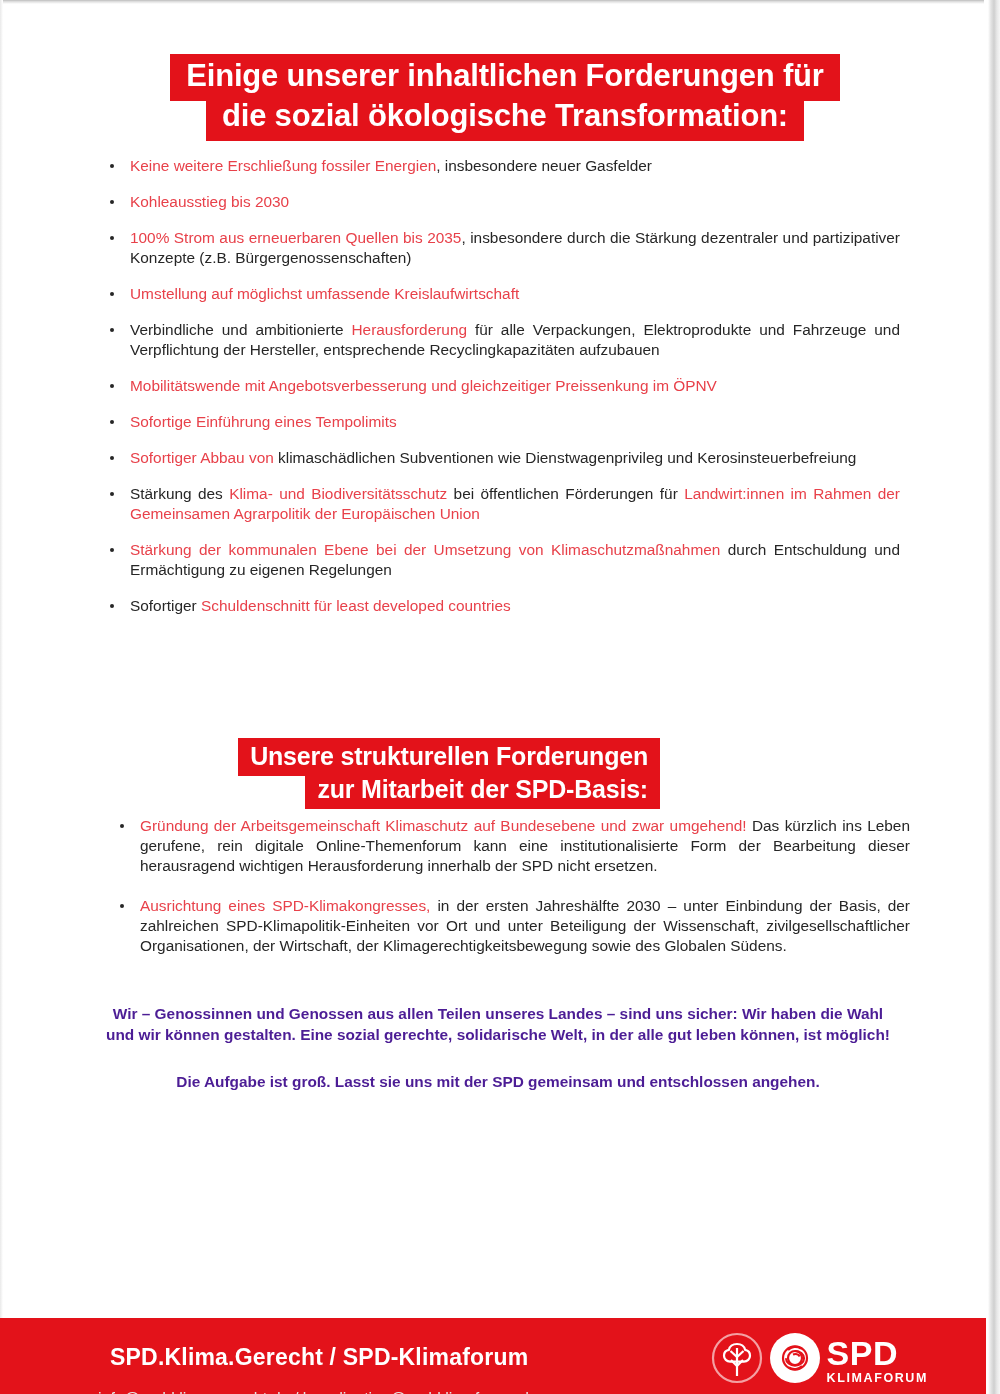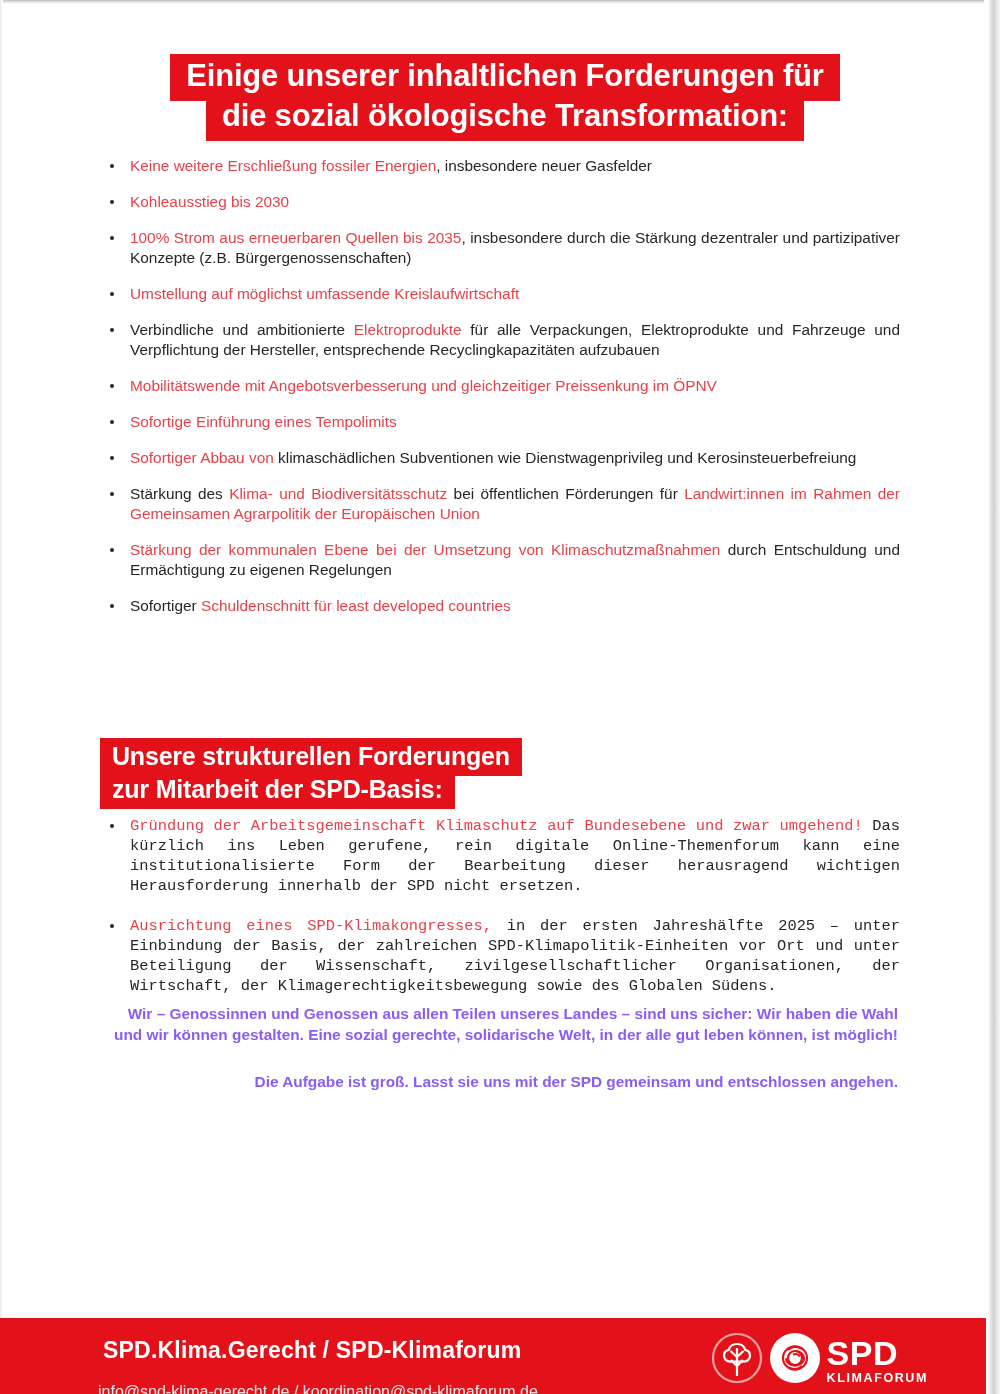--- a/index.html
+++ b/index.html
@@ -70,34 +70,34 @@
     text-align: center;
     font-size: 31px;
   }
   #heading-main .hl { padding: 4px 16px 8px 16px; }
 
   #heading-structural {
     position: absolute;
     left: 100px;
     top: 740px;
     width: 560px;
-    text-align: left;
+    text-align: right;
     font-size: 25px;
   }
   #heading-structural .hl { padding: 4px 12px 6px 12px; }
 
   
   .bullets {
     position: absolute;
     margin: 0;
     padding: 0;
     list-style: none;
   }
   #list-demands { left: 108px; top: 156px; width: 792px; }
-  #list-structural { left: 108px; top: 816px; width: 792px; font-family: Liberation Mono, monospace; }
+  #list-structural { left: 118px; top: 816px; width: 792px; }
 
   .bullets li {
     position: relative;
     padding-left: 22px;
     font-size: 15.4px;
     line-height: 1.30;
     color: #262626;
     text-align: justify;
     margin-bottom: 16px;
     font-weight: 500;
@@ -117,23 +117,23 @@
   .bullets li .r { color: #e8414a; }
   .bullets li .k { color: #262626; }
 
   
   .closing {
     position: absolute;
     left: 98px;
     width: 800px;
     font-size: 15.4px;
     line-height: 1.34;
-    color: #8b5cf6;
-    font-weight: bold;
-    text-align: right;
+    color: #4c1d95;
+    font-weight: bold;
+    text-align: center;
     margin: 0;
   }
   #closing-1 { top: 1004px; }
   #closing-2 { top: 1072px; }
 
   
   .footer {
     position: absolute;
     left: 0;
     top: 1318px;
@@ -145,21 +145,22 @@
     position: absolute;
     left: 98px;
     top: 14px;
     color: #ffffff;
   }
   .footer-title {
     font-size: 23px;
     font-weight: bold;
     letter-spacing: 0.2px;
     line-height: 1.18;
-    margin: 5px;
+    margin: 12px;
+    text-align: center;
   }
   .footer-mail {
     font-size: 16px;
     line-height: 1.2;
     margin: 18px 0 0 0;
     color: #e5e5e5;
     font-weight: 500;
   }
   .footer-logos {
     position: absolute;
@@ -202,37 +203,37 @@
     <h1 class="heading-block" id="heading-main">
       <span class="hl">Einige unserer inhaltlichen Forderungen für</span><br>
       <span class="hl">die sozial ökologische Transformation:</span>
     </h1>
 
     <ul class="bullets" id="list-demands">
         <li><span class="r">Keine weitere Erschließung fossiler Energien</span><span class="k">, insbesondere neuer Gasfelder</span></li>
         <li><span class="r">Kohleausstieg bis 2030</span></li>
         <li><span class="r">100% Strom aus erneuerbaren Quellen bis 2035</span><span class="k">, insbesondere durch die Stärkung dezentraler und partizipativer Konzepte (z.B. Bürgergenossenschaften)</span></li>
         <li><span class="r">Umstellung auf möglichst umfassende Kreislaufwirtschaft</span></li>
-        <li><span class="k">Verbindliche und ambitionierte </span><span class="r">Elektroprodukte</span><span class="k"> für alle Verpackungen, Elektroprodukte und Fahrzeuge und Verpflichtung der Hersteller, entsprechende Recyclingkapazitäten aufzubauen</span></li>
+        <li><span class="k">Verbindliche und ambitionierte </span><span class="r">Herausforderung</span><span class="k"> für alle Verpackungen, Elektroprodukte und Fahrzeuge und Verpflichtung der Hersteller, entsprechende Recyclingkapazitäten aufzubauen</span></li>
         <li><span class="r">Mobilitätswende mit Angebotsverbesserung und gleichzeitiger Preissenkung im ÖPNV</span></li>
         <li><span class="r">Sofortige Einführung eines Tempolimits</span></li>
         <li><span class="r">Sofortiger Abbau von </span><span class="k">klimaschädlichen Subventionen wie Dienstwagenprivileg und Kerosinsteuerbefreiung</span></li>
         <li><span class="k">Stärkung des </span><span class="r">Klima- und Biodiversitätsschutz</span><span class="k"> bei öffentlichen Förderungen für </span><span class="r">Landwirt:innen im Rahmen der Gemeinsamen Agrarpolitik der Europäischen Union</span></li>
         <li><span class="r">Stärkung der kommunalen Ebene bei der Umsetzung von Klimaschutzmaßnahmen</span><span class="k"> durch Entschuldung und Ermächtigung zu eigenen Regelungen</span></li>
         <li><span class="k">Sofortiger </span><span class="r">Schuldenschnitt für least developed countries</span></li>
       </ul>
 
     <h2 class="heading-block" id="heading-structural">
       <span class="hl">Unsere strukturellen Forderungen</span><br>
       <span class="hl">zur Mitarbeit der SPD-Basis:</span>
     </h2>
 
     <ul class="bullets" id="list-structural">
         <li><span class="r">Gründung der Arbeitsgemeinschaft Klimaschutz auf Bundesebene und zwar umgehend!</span><span class="k"> Das kürzlich ins Leben gerufene, rein digitale Online-Themenforum kann eine institutionalisierte Form der Bearbeitung dieser herausragend wichtigen Herausforderung innerhalb der SPD nicht ersetzen.</span></li>
-        <li><span class="r">Ausrichtung eines SPD-Klimakongresses,</span><span class="k"> in der ersten Jahreshälfte 2025 – unter Einbindung der Basis, der zahlreichen SPD-Klimapolitik-Einheiten vor Ort und unter Beteiligung der Wissenschaft, zivilgesellschaftlicher Organisationen, der Wirtschaft, der Klimagerechtigkeitsbewegung sowie des Globalen Südens.</span></li>
+        <li><span class="r">Ausrichtung eines SPD-Klimakongresses,</span><span class="k"> in der ersten Jahreshälfte 2030 – unter Einbindung der Basis, der zahlreichen SPD-Klimapolitik-Einheiten vor Ort und unter Beteiligung der Wissenschaft, zivilgesellschaftlicher Organisationen, der Wirtschaft, der Klimagerechtigkeitsbewegung sowie des Globalen Südens.</span></li>
       </ul>
 
     <p class="closing" id="closing-1">Wir – Genossinnen und Genossen aus allen Teilen unseres Landes – sind uns sicher: Wir haben die Wahl und wir können gestalten. Eine sozial gerechte, solidarische Welt, in der alle gut leben können, ist möglich!</p>
     <p class="closing" id="closing-2">Die Aufgabe ist groß. Lasst sie uns mit der SPD gemeinsam und entschlossen angehen.</p>
 
     <div class="footer">
       <div class="footer-text">
         <div class="footer-title">SPD.Klima.Gerecht / SPD-Klimaforum</div>
         <div class="footer-mail">info@spd-klima-gerecht.de / koordination@spd-klimaforum.de</div>
       </div>

